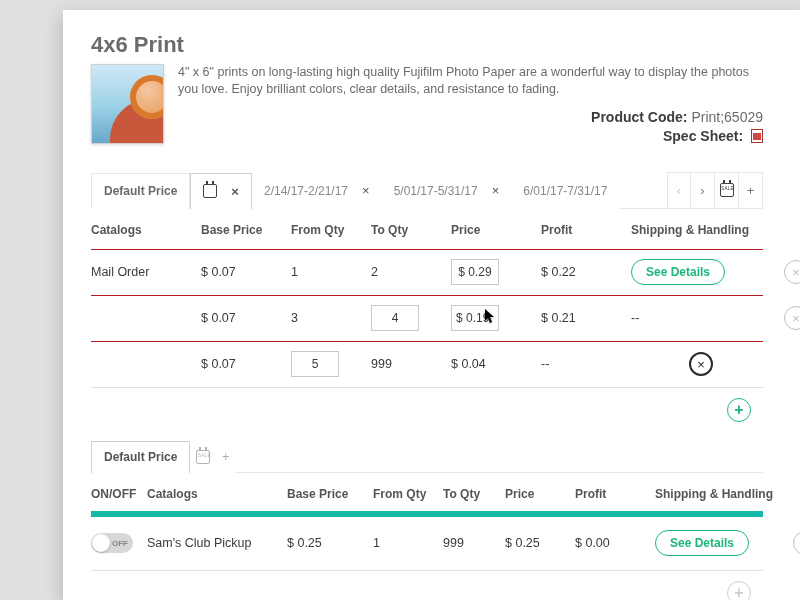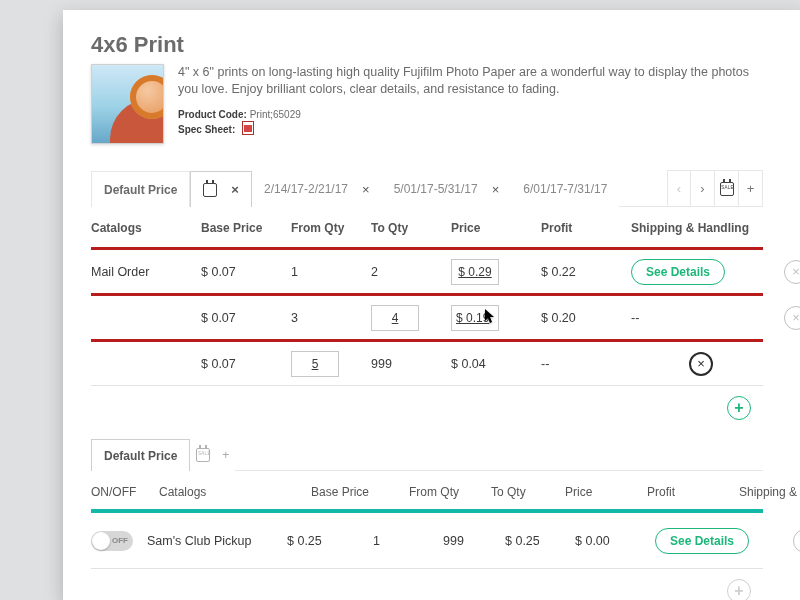--- a/index.html
+++ b/index.html
@@ -48,21 +48,21 @@
   }
   .thumb::before{
     content:"";
     position:absolute;
     left:18px; top:34px;
     width:82px; height:48px;
     background:#c9573c;
     border-radius:40px 40px 0 0;
   }
   .blurb { font-size: 12.5px; color:#6b6b6b; line-height:1.35; }
-  .blurb .meta { margin-top:10px; font-size:10px; }
+  .blurb .meta { margin-top:10px; font-size:14px;text-align:right; }
   .blurb .meta b { color:#3d3d3d; }
   .pdf-icon {
     display:inline-block; width:12px; height:14px;
     background:#fff; border:1px solid #b03030; position:relative; vertical-align:-2px;
     margin-left:4px;
   }
   .pdf-icon::after{
     content:""; position:absolute; left:1px; top:3px; width:8px; height:7px;
     background:#d64545;
   }
@@ -110,28 +110,28 @@
   .tbl-head, .tbl-row {
     display:grid;
     grid-template-columns: 110px 90px 80px 80px 90px 90px 140px 50px;
     align-items:center;
   }
   .tbl-head {
     font-size:12px; color:#555; font-weight:700;
     padding:14px 0 12px 0;
   }
   .tbl-row {
-    height:46px; border-top:3px solid #b91c1c;
+    height:46px; border-top:1px solid #b91c1c;
   }
   .tbl-row.first { background:#fff; }
   .input-box {
     width:48px; height:26px;
     border:1px solid #c8c8c8;
     display:flex; align-items:center; justify-content:center;
-    font-size:12px; background:#fff;text-decoration:underline;
+    font-size:12px; background:#fff;
   }
   .input-box.text-left{ justify-content:flex-start; padding-left:4px; }
   .plain { font-size:12.5px; }
   .see-btn {
     border:1.5px solid #1db77a; color:#1db77a; background:#fff;
     border-radius:14px; height:26px; padding:0 14px; font-size:12px;
     font-weight:600;
     text-align:right;
   }
   .row-x {
@@ -162,22 +162,22 @@
     font-weight:700; font-size:12px; color:#555; background:#fff;
     position:relative; top:1px;
   }
   .tab2.util { border:none; color:#a9a9a9; font-weight:400; padding:0 6px; }
 
   .tbl-head2, .tbl-row2 {
     display:grid;
     grid-template-columns: 56px 140px 86px 70px 62px 70px 80px 130px 40px;
     align-items:center;
   }
-  .tbl-head2 { font-size:12px; color:#555; font-weight:400; padding:14px 0 10px 0;gap:12px; }
-  .tbl-row2 { height:60px; border-top:4px solid #14b8a6; border-bottom:1px solid #e2e2e2; }
+  .tbl-head2 { font-size:12px; color:#555; font-weight:700; padding:14px 0 10px 0; }
+  .tbl-row2 { height:60px; border-top:6px solid #14b8a6; border-bottom:1px solid #e2e2e2; }
 
   .toggle {
     width:42px; height:20px; border-radius:10px; background:#d7d7d7; position:relative;
     display:flex; align-items:center;
   }
   .toggle .knob {
     width:18px; height:18px; border-radius:50%; background:#fff;
     box-shadow:0 1px 2px rgba(0,0,0,.25); margin-left:1px;
   }
   .toggle .lbl {
@@ -275,21 +275,21 @@
           <div class="input-box">4</div>
         </div>
       <div class="cell-rel">
         <div class="input-box text-left">$ 0.19</div>
         <div class="cursor" style="left:34px; top:4px;">
           <svg width="12" height="16" viewBox="0 0 12 16">
               <path d="M0 0 L0 12 L3 9 L5 14 L7 13 L5 8 L9 8 Z" fill="#000"></path>
             </svg>
         </div>
       </div>
-      <div class="plain">$ 0.20</div>
+      <div class="plain">$ 0.21</div>
       <div class="plain">--</div>
       <div class="row-x">×</div>
     </div>
 
     <div class="tbl-row">
       <div class="plain"></div>
       <div class="plain">$ 0.07</div>
       <div>
           <div class="input-box">5</div>
         </div>

